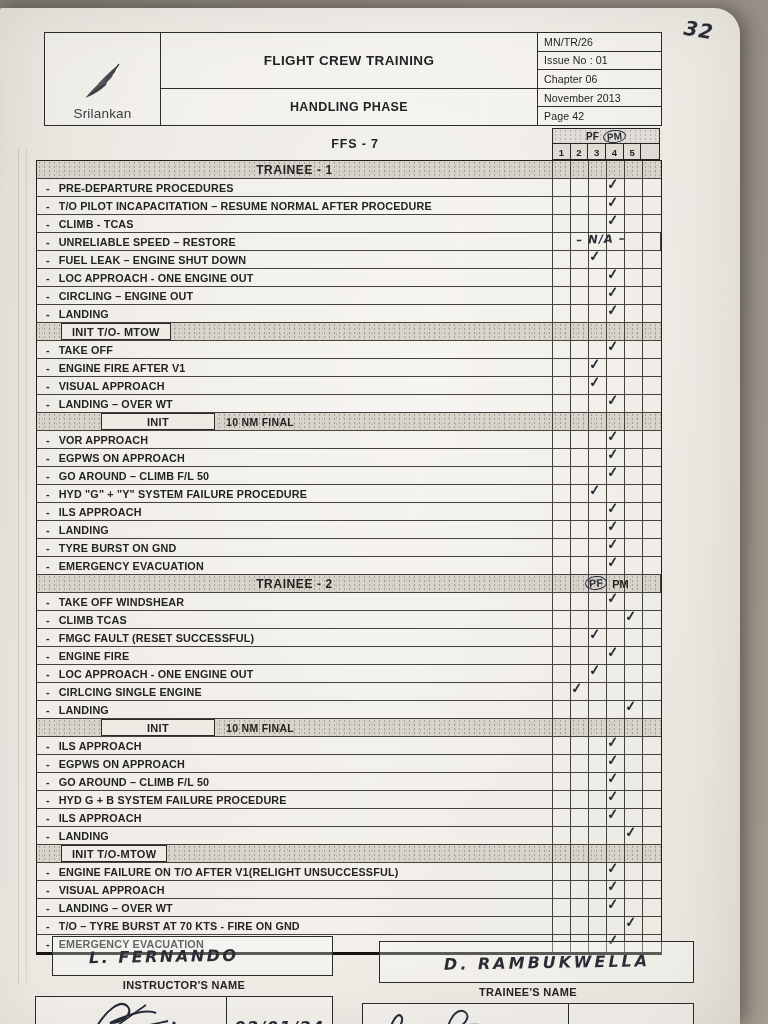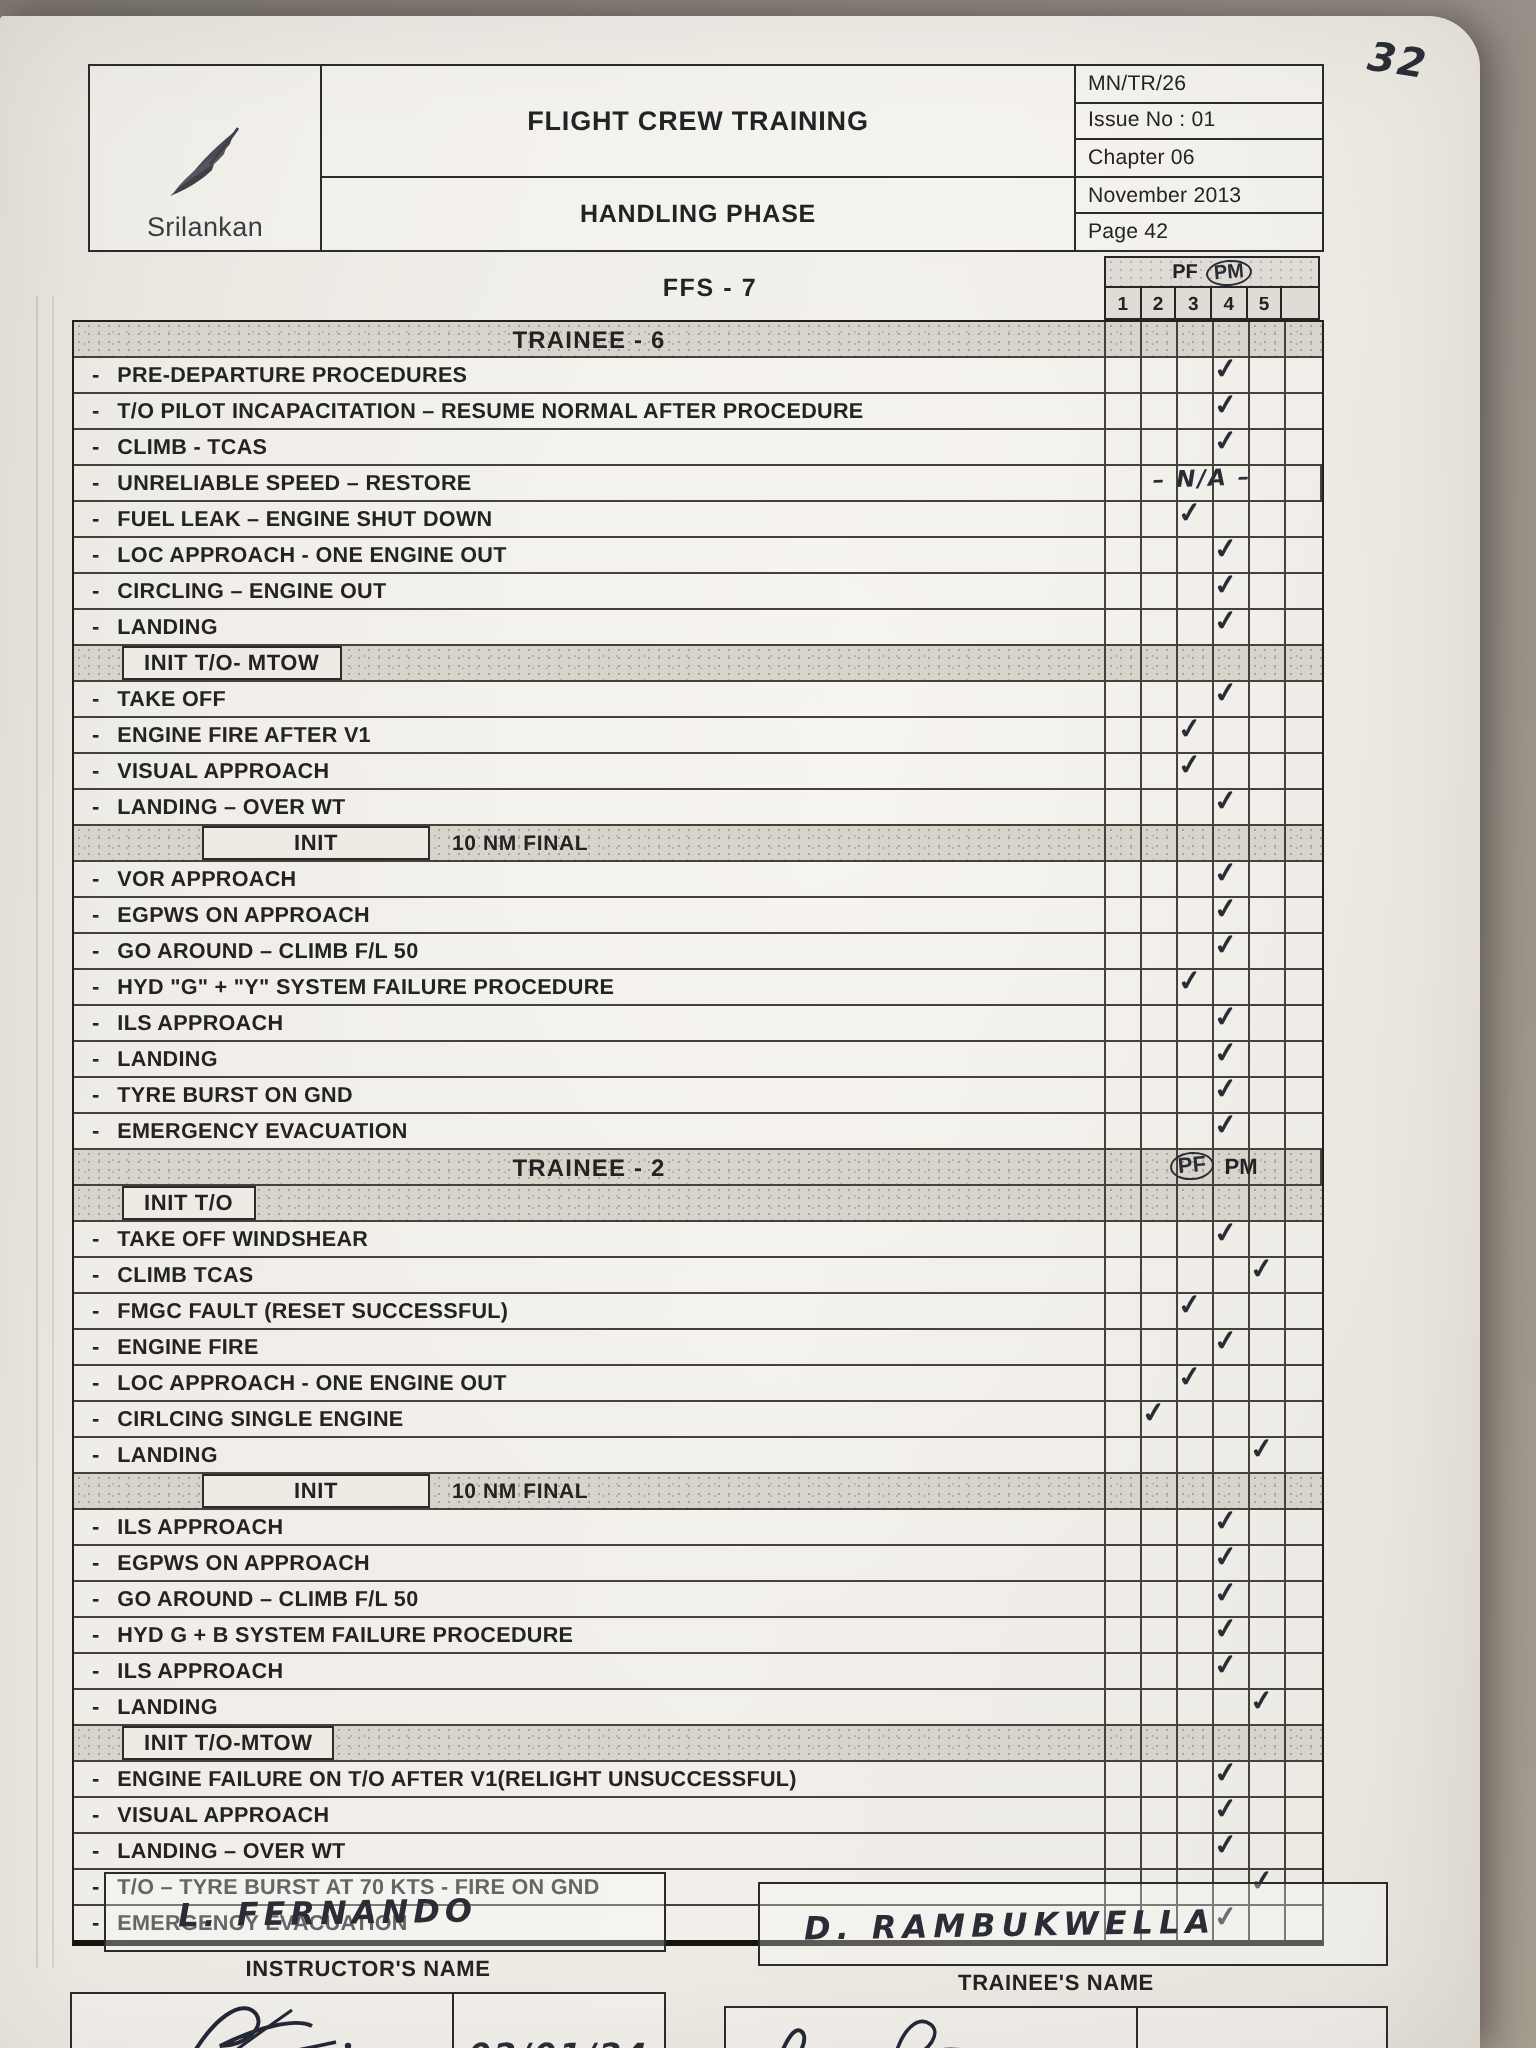--- a/index.html
+++ b/index.html
@@ -142,21 +142,21 @@
         <div class="num">3</div>
         <div class="num">4</div>
         <div class="num">5</div>
         <div class="num"></div>
       </div>
   </div>
 
   <div class="checklist" id="checklist">
       <div class="row sec">
         <div class="lbl shadebg">
-          <span class="sec-txt">TRAINEE - 6</span>
+          <span class="sec-txt">TRAINEE - 1</span>
         </div>
         <div class="cell shadebg"></div>
         <div class="cell shadebg"></div>
         <div class="cell shadebg"></div>
         <div class="cell shadebg"></div>
         <div class="cell shadebg"></div>
         <div class="cell shadebg"></div>
       </div>
       <div class="row task">
         <div class="lbl">
@@ -467,31 +467,20 @@
         <div class="cell shadebg"></div>
         <div class="cell shadebg"></div>
         <div class="cell shadebg"></div>
         <div class="cell shadebg"></div>
         <div class="cell shadebg"></div>
         <div class="cell shadebg"></div>
         <div class="pfpm-overlay">
           <span class="circ ink">PF</span>
           <span class="">PM</span>
         </div>
-      </div>
-      <div class="row sub">
-        <div class="lbl shadebg">
-          <span class="sub-box">INIT T/O</span>
-        </div>
-        <div class="cell shadebg"></div>
-        <div class="cell shadebg"></div>
-        <div class="cell shadebg"></div>
-        <div class="cell shadebg"></div>
-        <div class="cell shadebg"></div>
-        <div class="cell shadebg"></div>
       </div>
       <div class="row task">
         <div class="lbl">
           <span class="dash">-</span>
           <span class="txt">TAKE OFF WINDSHEAR</span>
         </div>
         <div class="cell"></div>
         <div class="cell"></div>
         <div class="cell"></div>
         <div class="cell">
@@ -778,21 +767,21 @@
         </svg>
       </div>
       <div class="sig-cell" style="flex:1;display:flex;align-items:center;justify-content:center;">
         <span class="date-text hand">02/01/24</span>
       </div>
     </div>
 
   </div>
 
   <div class="sig-group" style="left:362px;top:933px;width:332px;">
-    <div class="name-box" style="height:40px;padding-left:22px;">
+    <div class="name-box" style="height:40px;padding-left:22px;justify-content:center;">
       <span class="name-text hand" style="letter-spacing:3px;">D. RAMBUKWELLA</span>
     </div>
     <div class="group-label">TRAINEE'S NAME</div>
     <div class="sig-box" style="height:52px;">
       <div class="sig-cell left" style="width:205px;">
         <svg class="sig" width="190" height="46" viewBox="0 0 190 46">
           <path d="M22 40 C28 18 34 8 38 12 C42 16 34 30 26 36 C44 26 58 22 70 24" stroke="#242836" stroke-width="2" fill="none"></path>
           <path d="M84 26 C88 10 96 4 102 8 C108 12 102 22 92 24 C104 20 116 20 124 22" stroke="#242836" stroke-width="1.8" fill="none"></path>
           <path d="M60 34 C90 40 120 34 150 30" stroke="#242836" stroke-width="1.6" fill="none"></path>
         </svg>

